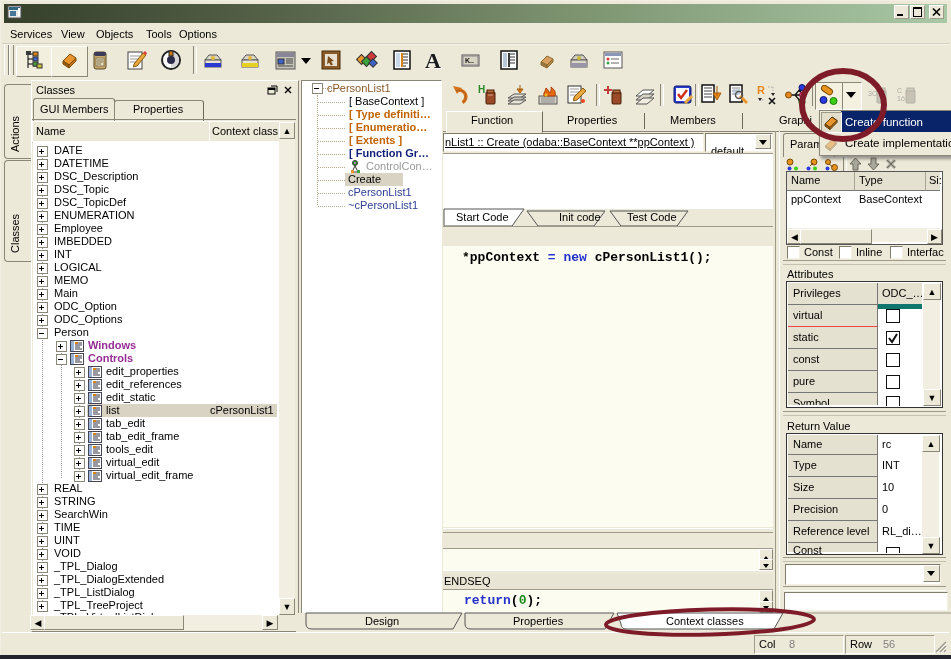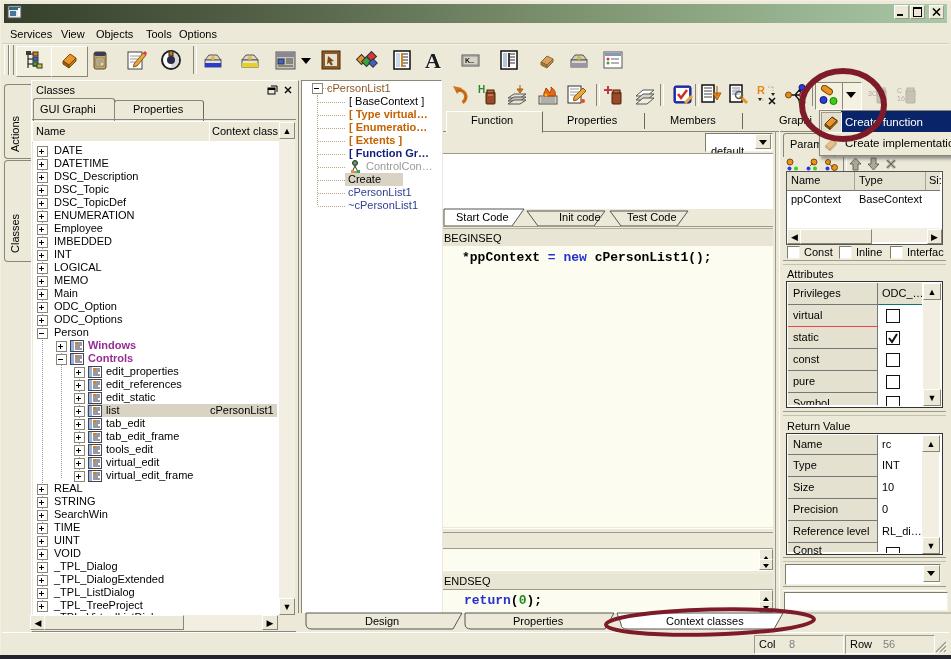--- a/index.html
+++ b/index.html
@@ -156,21 +156,21 @@
 <svg class="a" style="left:267px;top:85px" width="12" height="11">
       <rect x="1" y="3" width="7" height="6" fill="none" stroke="#000"></rect>
       <rect x="1" y="3" width="7" height="2" fill="#000"></rect>
       <path d="M4 1h6v6" stroke="#000" fill="none"></path>
     </svg>
 <svg class="a" style="left:283px;top:85px" width="11" height="11">
       <path d="M2 2l6 6M8 2l-6 6" stroke="#000" stroke-width="1.4"></path>
     </svg>
 
 <div class="a" style="left:33px;top:98px;width:80px;height:22px;background:#ece9d8;border:1px solid #8a8778;border-bottom:none;border-radius:3px 3px 0 0;border-right-color:#6c695c"></div>
-<div class="a tx" style="left:40px;top:103px">GUI Graphi</div>
+<div class="a tx" style="left:40px;top:103px">GUI Members</div>
 <div class="a" style="left:114px;top:100px;width:88px;height:20px;background:#ece9d8;border:1px solid #8a8778;border-bottom:none;border-radius:3px 3px 0 0;border-right-color:#6c695c"></div>
 <div class="a tx" style="left:133px;top:103px">Properties</div>
 <div class="a" style="left:32px;top:119px;width:264px;height:1px;background:#8a8778"></div>
 
 <div class="a" style="left:32px;top:121px;width:177px;height:20px;background:#ece9d8;border:1px solid;border-color:#fff #8a8778 #8a8778 #fff"></div>
 <div class="a" style="left:209px;top:121px;width:70px;height:20px;background:#ece9d8;border:1px solid;border-color:#fff #8a8778 #8a8778 #fff"></div>
 <div class="a tx" style="left:36px;top:125px">Name</div>
 <div class="a tx" style="left:212px;top:125px">Context class</div>
 
 <div class="a" style="left:33px;top:141px;width:246px;height:474px;background:#fff;overflow:hidden"></div>
@@ -444,21 +444,21 @@
     <div class="a" style="left:318px;top:102px;width:27px;height:1px;border-top:1px dotted #b9a989"></div>
     <div class="a" style="left:318px;top:115px;width:27px;height:1px;border-top:1px dotted #b9a989"></div>
     <div class="a" style="left:318px;top:128px;width:27px;height:1px;border-top:1px dotted #b9a989"></div>
     <div class="a" style="left:318px;top:141px;width:27px;height:1px;border-top:1px dotted #b9a989"></div>
     <div class="a" style="left:318px;top:154px;width:27px;height:1px;border-top:1px dotted #b9a989"></div>
     <div class="a" style="left:318px;top:167px;width:27px;height:1px;border-top:1px dotted #b9a989"></div>
     <div class="a" style="left:318px;top:180px;width:27px;height:1px;border-top:1px dotted #b9a989"></div>
     <div class="a" style="left:318px;top:193px;width:27px;height:1px;border-top:1px dotted #b9a989"></div>
     <div class="a" style="left:318px;top:206px;width:27px;height:1px;border-top:1px dotted #b9a989"></div>
 <div class="a tx" style="left:349px;top:95px">[ BaseContext ]</div>
-<div class="a tx" style="left:349px;top:108px;color:#c26300;font-weight:bold">[ Type virtual…</div>
+<div class="a tx" style="left:349px;top:108px;color:#c26300;font-weight:bold">[ Type definiti…</div>
 <div class="a tx" style="left:349px;top:121px;color:#c26300;font-weight:bold">[ Enumeratio…</div>
 <div class="a tx" style="left:349px;top:134px;color:#c26300;font-weight:bold">[ Extents ]</div>
 <div class="a tx" style="left:349px;top:147px;color:#101f7a;font-weight:bold">[ Function Gr…</div>
 <svg class="a" style="left:349px;top:160px" width="13" height="13">
       <circle cx="6" cy="3" r="2.5" fill="#22aa22" stroke="#333"></circle>
       <circle cx="6" cy="3" r="1" fill="#dd55dd"></circle>
       <path d="M3 12L6 6l3 6z" fill="#fff" stroke="#333"></path>
       <rect x="2" y="10" width="3" height="3" fill="#e8952d"></rect>
       <rect x="8" y="10" width="3" height="3" fill="#3aa33c"></rect>
     </svg>
@@ -569,42 +569,42 @@
 
 <div class="a" style="left:443px;top:110px;width:505px;height:21px;background:#ece9d8;border-bottom:1px solid #8a8778"></div>
 <div class="a" style="left:446px;top:111px;width:95px;height:20px;background:#ece9d8;border:1px solid;border-color:#fff #6c695c #ece9d8 #fff"></div>
 <div class="a tx" style="left:471px;top:114px">Function</div>
 <div class="a tx" style="left:567px;top:114px">Properties</div>
 <div class="a" style="left:644px;top:113px;width:1px;height:16px;background:#6c695c"></div>
 <div class="a tx" style="left:670px;top:114px">Members</div>
 <div class="a" style="left:742px;top:113px;width:1px;height:16px;background:#6c695c"></div>
 <div class="a tx" style="left:779px;top:114px">Graphi</div>
 
+<div class="a fld" style="left:443px;top:133px;width:259px;height:17px;overflow:hidden">
+      <div class="a tx" style="left:1px;top:2px;text-decoration:underline">nList1 :: Create (odaba::BaseContext **ppContext )</div>
+    </div>
 <div class="a fld" style="left:705px;top:133px;width:66px;height:17px">
       <div class="a tx" style="left:5px;top:11px">default</div>
       <div class="a sb" style="left:49px;top:0px;width:14px;height:13px">
         <polygon class="a tri" style="left:3px;top:5px;border:4px solid transparent;border-top:5px solid #000"></polygon>
       </div>
     </div>
 
 <div class="a" style="left:443px;top:153px;width:330px;height:55px;background:#fff;border-top:1px solid #9d9a8a"></div>
 
 <svg class="a" style="left:443px;top:208px" width="260" height="19">
       <path d="M1 1h80l-12 17H2a1 1 0 01-1-1z" fill="#fff" stroke="#555"></path>
       <path d="M84 3h78l-11 15h-56l-11-15z" fill="#ece9d8" stroke="#555"></path>
       <path d="M167 3h78l-11 15h-56l-11-15z" fill="#ece9d8" stroke="#555"></path>
     </svg>
 <div class="a tx" style="left:456px;top:211px">Start Code</div>
 <div class="a tx" style="left:559px;top:211px">Init code</div>
 <div class="a tx" style="left:627px;top:211px">Test Code</div>
 <div class="a" style="left:443px;top:226px;width:330px;height:1px;background:#9d9a8a"></div>
 
-<div class="a" style="left:443px;top:228px;width:330px;height:18px;background:#e9e5d4;border-top:1px solid #b5b1a0">
-      <div class="a tx" style="left:1px;top:3px">BEGINSEQ</div>
-    </div>
 <div class="a" style="left:443px;top:246px;width:330px;height:281px;background:#fdfcf0"></div>
 <div class="a tx" style="left:462px;top:250px;font-family:'Liberation Mono',monospace;font-size:13px;font-weight:bold">*ppContext <span style="color:#2433cc">= new</span> cPersonList1();</div>
 
 <div class="a" style="left:443px;top:528px;width:330px;height:3px;border-top:1px solid #fff;border-bottom:1px solid #9d9a8a"></div>
 <div class="a" style="left:443px;top:548px;width:330px;height:21px;background:#fdfcf0;border-top:1px solid #9d9a8a"></div>
 <div class="a sb" style="left:759px;top:549px;width:12px;height:9px">
       <polygon class="a tri" style="left:3px;top:3px;border:3px solid transparent;border-bottom:4px solid #000"></polygon>
     </div>
 <div class="a sb" style="left:759px;top:559px;width:12px;height:9px">
       <polygon class="a tri" style="left:3px;top:4px;border:3px solid transparent;border-top:4px solid #000"></polygon>
@@ -681,21 +681,21 @@
 <div class="a fld" style="left:890px;top:246px;width:11px;height:11px"></div>
     <div class="a tx" style="left:907px;top:246px">Interfac</div>
 <div class="a" style="left:783px;top:260px;width:163px;height:3px;border-top:1px solid #9d9a8a;border-bottom:1px solid #fff"></div>
 <div class="a" style="left:783px;top:264px;width:163px;height:1px;border-top:1px solid #c5c1b0"></div>
 <div class="a tx" style="left:787px;top:268px">Attributes</div>
 
 <div class="a" style="left:786px;top:281px;width:155px;height:125px;border:1.5px solid #333;background:#fff"></div>
 <div class="a lbl" style="left:788px;top:283px;width:89px;height:21px;border-right:1px solid #777;border-bottom:1px solid #777">
       <div class="a tx" style="left:5px;top:4px">Privileges</div>
     </div>
-<div class="a lbl" style="left:878px;top:283px;width:44px;height:21px;border-bottom:1px solid #0f766e">
+<div class="a lbl" style="left:878px;top:283px;width:44px;height:21px;border-bottom:5px solid #0f766e">
       <div class="a tx" style="left:4px;top:4px">ODC_…</div>
     </div>
 <div class="a lbl" style="left:788px;top:305px;width:89px;height:21px;border-right:1px solid #777;border-bottom:7px solid #ef4444">
       <div class="a tx" style="left:5px;top:4px">virtual</div>
     </div>
 <div class="a lbl" style="left:788px;top:327px;width:89px;height:21px;border-right:1px solid #777;border-bottom:1px solid #777">
       <div class="a tx" style="left:5px;top:4px">static</div>
     </div>
 <div class="a lbl" style="left:788px;top:349px;width:89px;height:21px;border-right:1px solid #777;border-bottom:1px solid #777">
       <div class="a tx" style="left:5px;top:4px">const</div>

